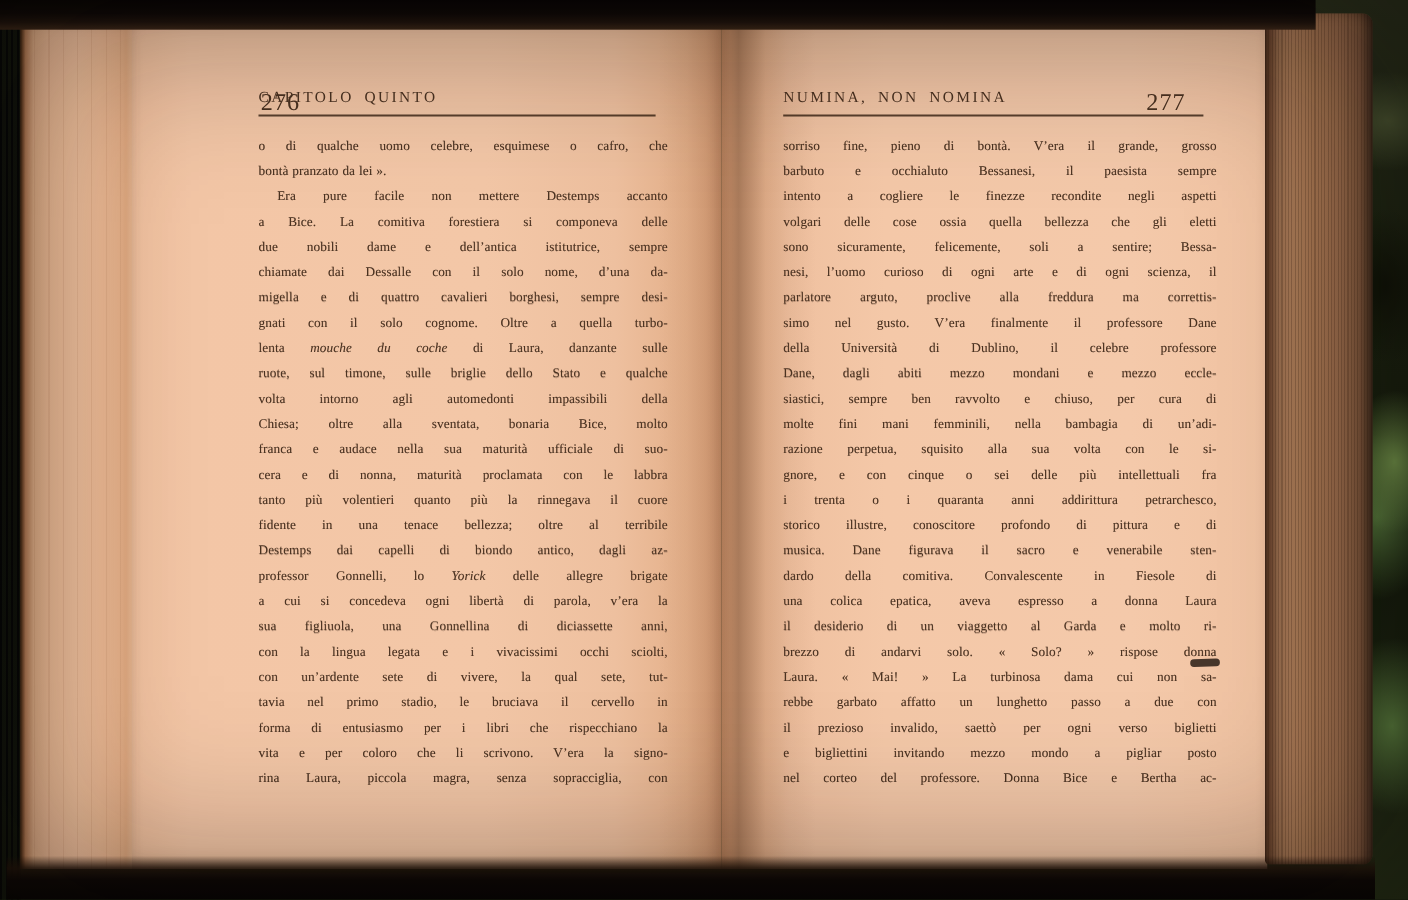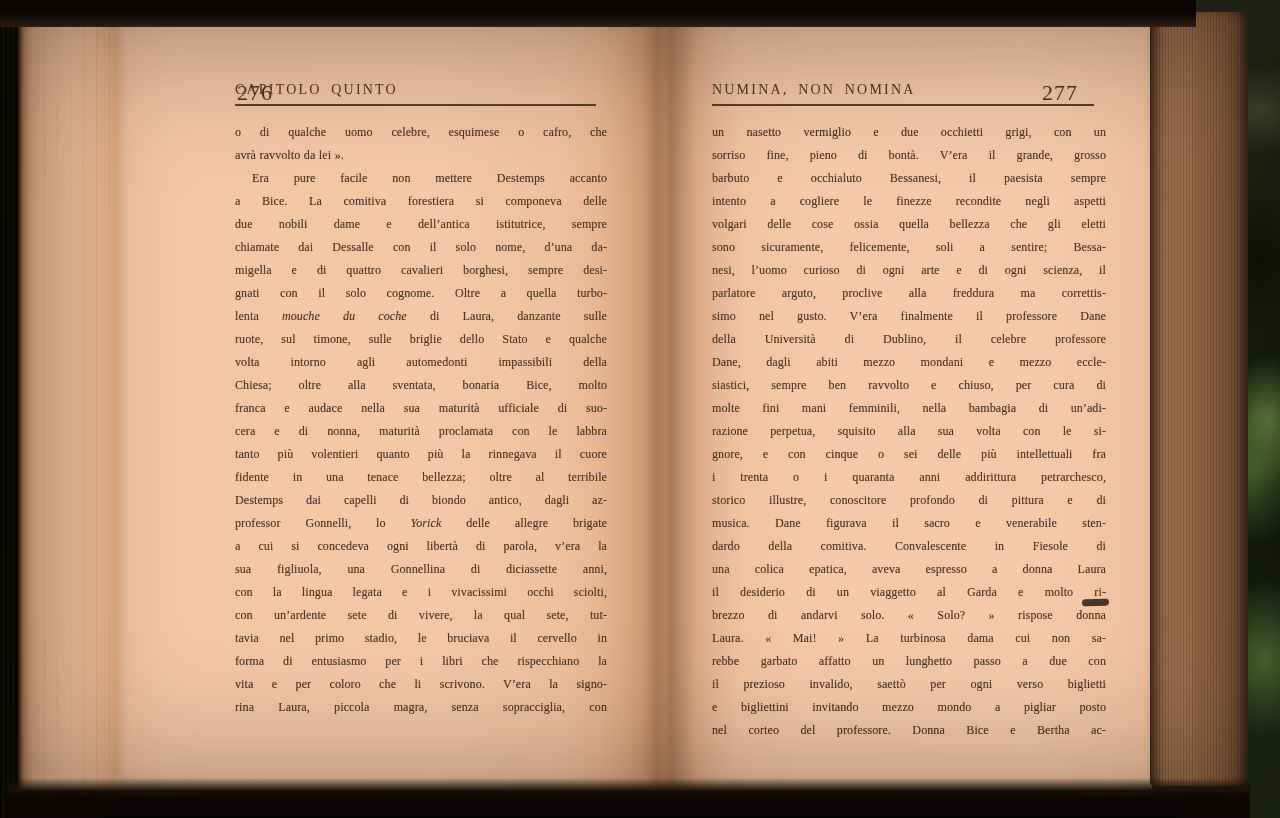--- a/index.html
+++ b/index.html
@@ -107,21 +107,21 @@
   <div class="cover-top"></div>
 
   <div class="col col-left">
     <div class="pg-header">
       <span class="pg-num pg-num-left">276</span>
       <span class="run-title">CAPITOLO QUINTO</span>
     </div>
     <div class="head-rule"></div>
     <div class="lines">
         <div class="line"><span>o di qualche uomo celebre, esquimese o cafro, che</span></div>
-        <div class="line para-end"><span>avrà ravvolto da lei ».</span></div>
+        <div class="line para-end"><span>bontà pranzato da lei ».</span></div>
         <div class="line indent"><span>Era pure facile non mettere Destemps accanto</span></div>
         <div class="line"><span>a Bice. La comitiva forestiera si componeva delle</span></div>
         <div class="line"><span>due nobili dame e dell’antica istitutrice, sempre</span></div>
         <div class="line"><span>chiamate dai Dessalle con il solo nome, d’una da-</span></div>
         <div class="line"><span>migella e di quattro cavalieri borghesi, sempre desi-</span></div>
         <div class="line"><span>gnati con il solo cognome. Oltre a quella turbo-</span></div>
         <div class="line"><span>lenta </span><span class="it">mouche du coche</span><span> di Laura, danzante sulle</span></div>
         <div class="line"><span>ruote, sul timone, sulle briglie dello Stato e qualche</span></div>
         <div class="line"><span>volta intorno agli automedonti impassibili della</span></div>
         <div class="line"><span>Chiesa; oltre alla sventata, bonaria Bice, molto</span></div>
@@ -142,21 +142,20 @@
       </div>
   </div>
 
   <div class="col col-right">
     <div class="pg-header">
       <span class="run-title">NUMINA, NON NOMINA</span>
       <span class="pg-num pg-num-right">277</span>
     </div>
     <div class="head-rule"></div>
     <div class="lines">
-        <div class="line"><span>un nasetto vermiglio e due occhietti grigi, con un</span></div>
         <div class="line"><span>sorriso fine, pieno di bontà. V’era il grande, grosso</span></div>
         <div class="line"><span>barbuto e occhialuto Bessanesi, il paesista sempre</span></div>
         <div class="line"><span>intento a cogliere le finezze recondite negli aspetti</span></div>
         <div class="line"><span>volgari delle cose ossia quella bellezza che gli eletti</span></div>
         <div class="line"><span>sono sicuramente, felicemente, soli a sentire; Bessa-</span></div>
         <div class="line"><span>nesi, l’uomo curioso di ogni arte e di ogni scienza, il</span></div>
         <div class="line"><span>parlatore arguto, proclive alla freddura ma correttis-</span></div>
         <div class="line"><span>simo nel gusto. V’era finalmente il professore Dane</span></div>
         <div class="line"><span>della Università di Dublino, il celebre professore</span></div>
         <div class="line"><span>Dane, dagli abiti mezzo mondani e mezzo eccle-</span></div>

